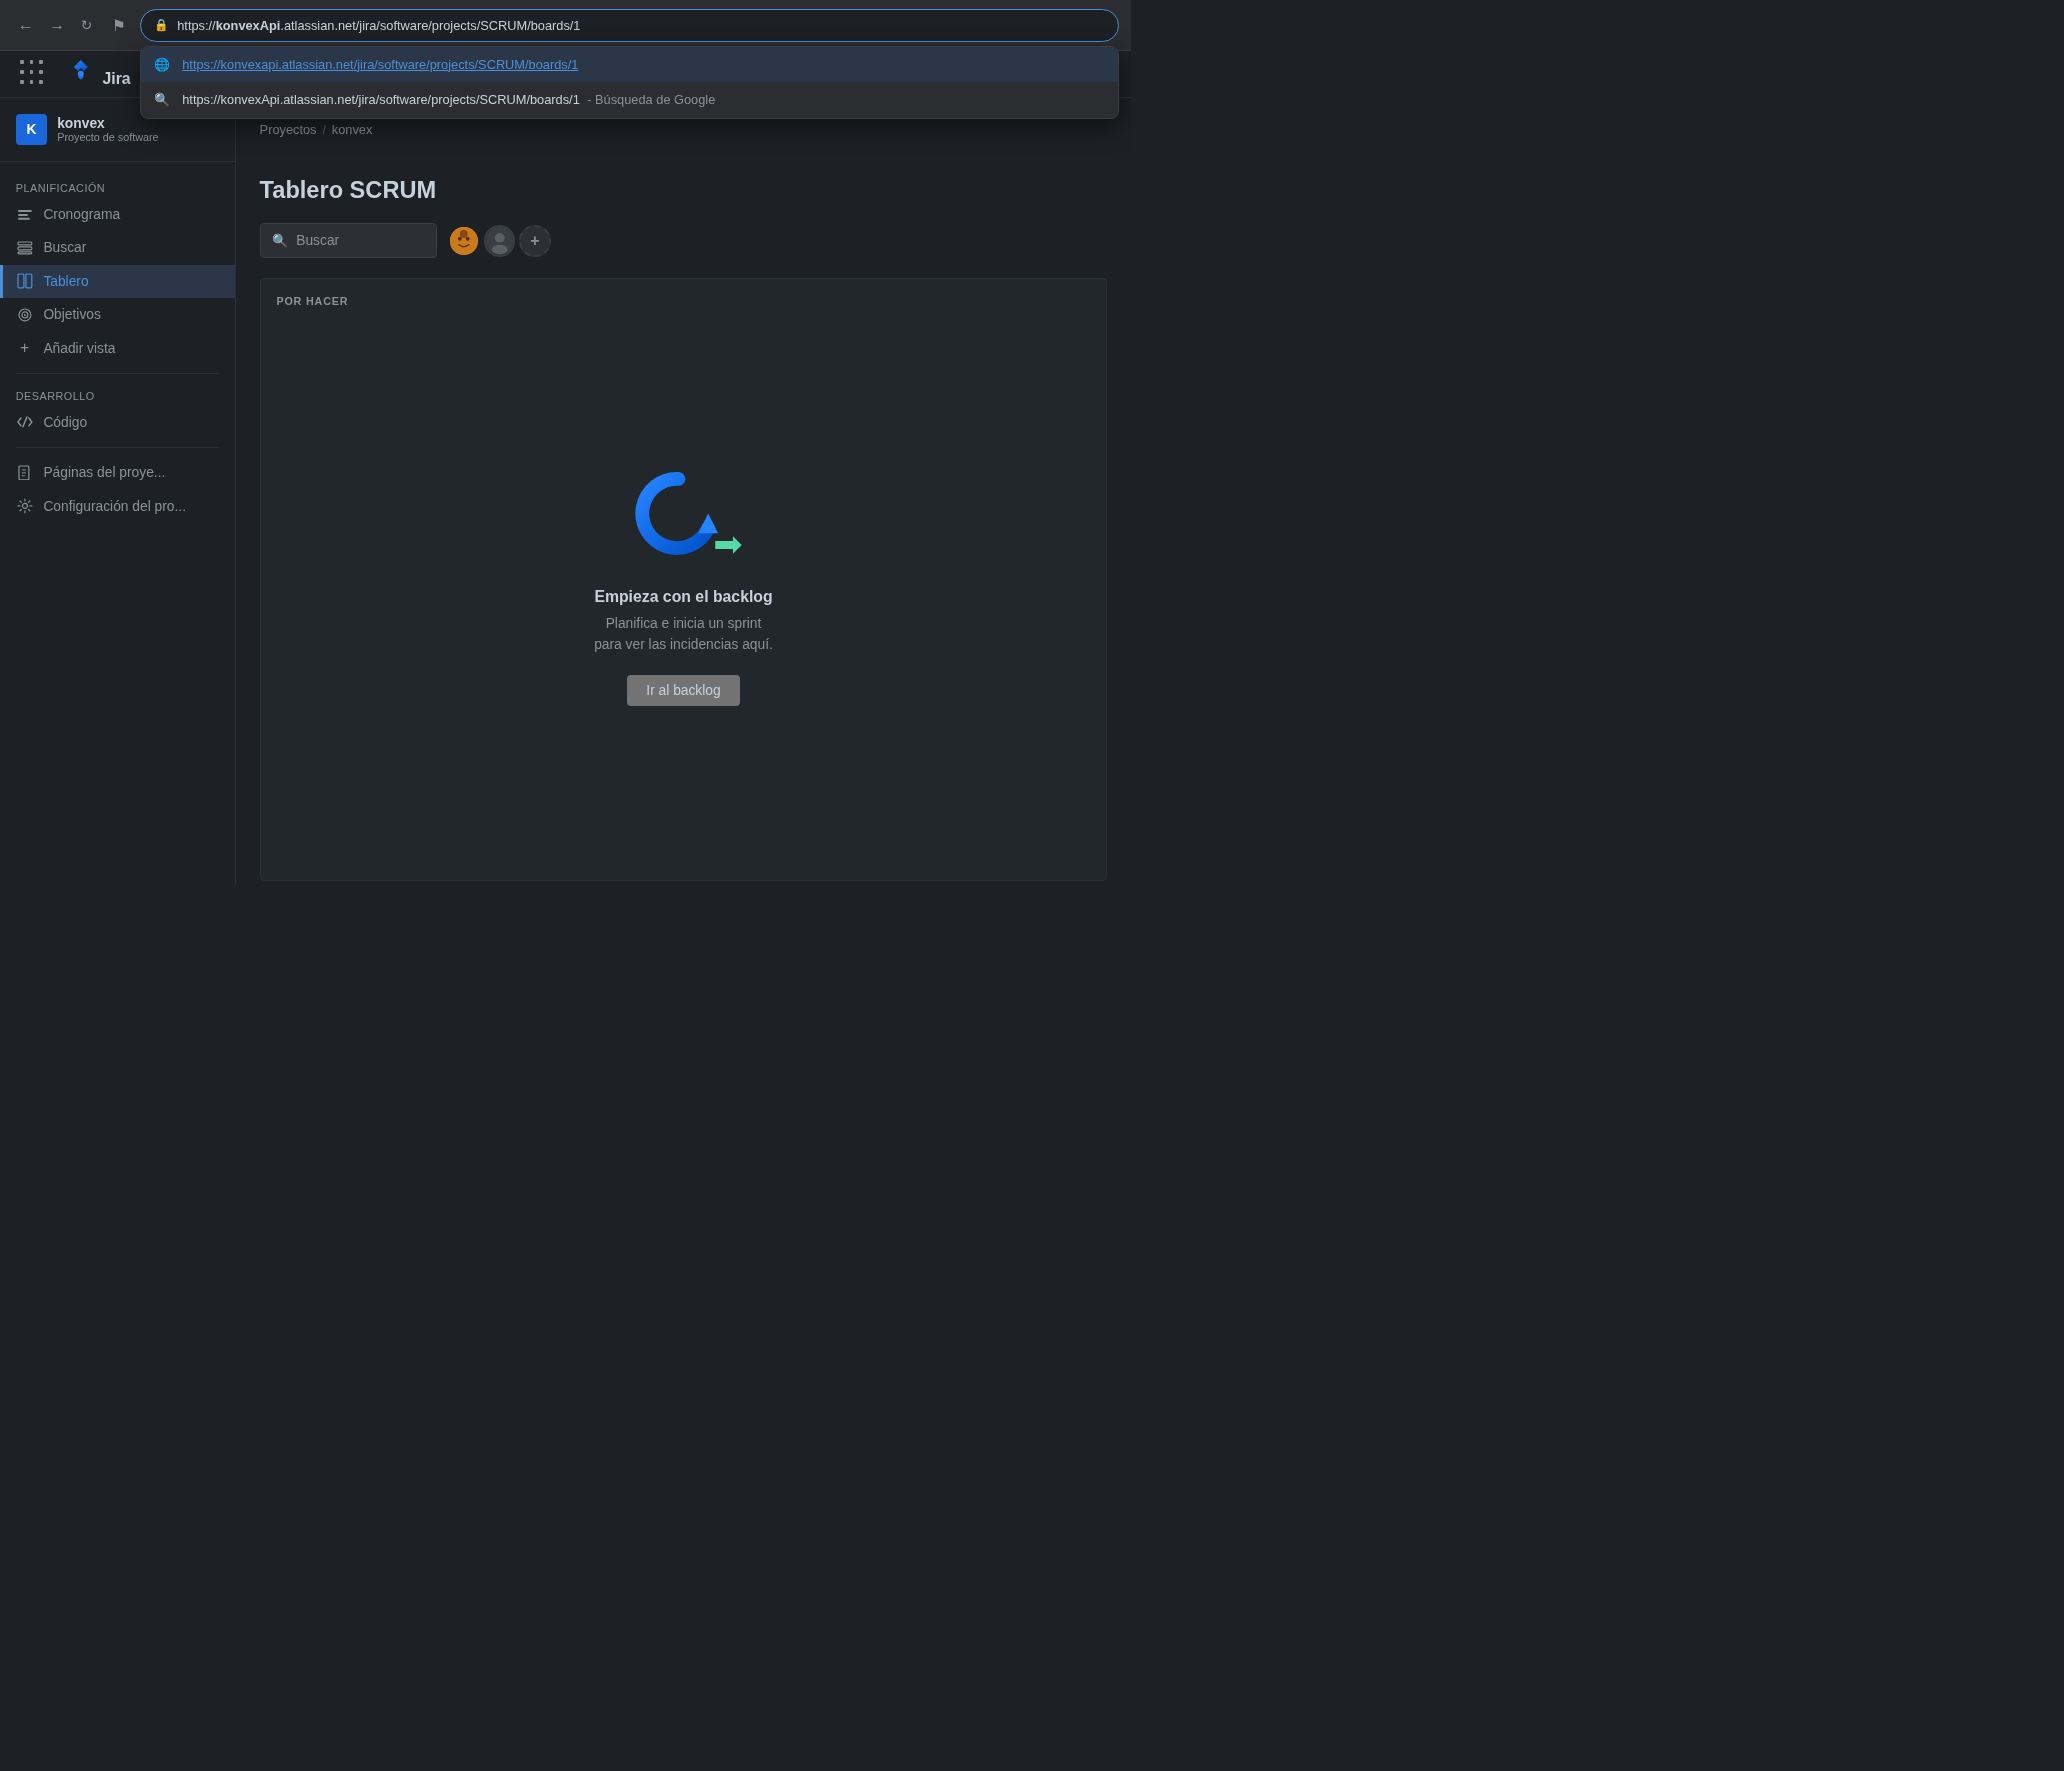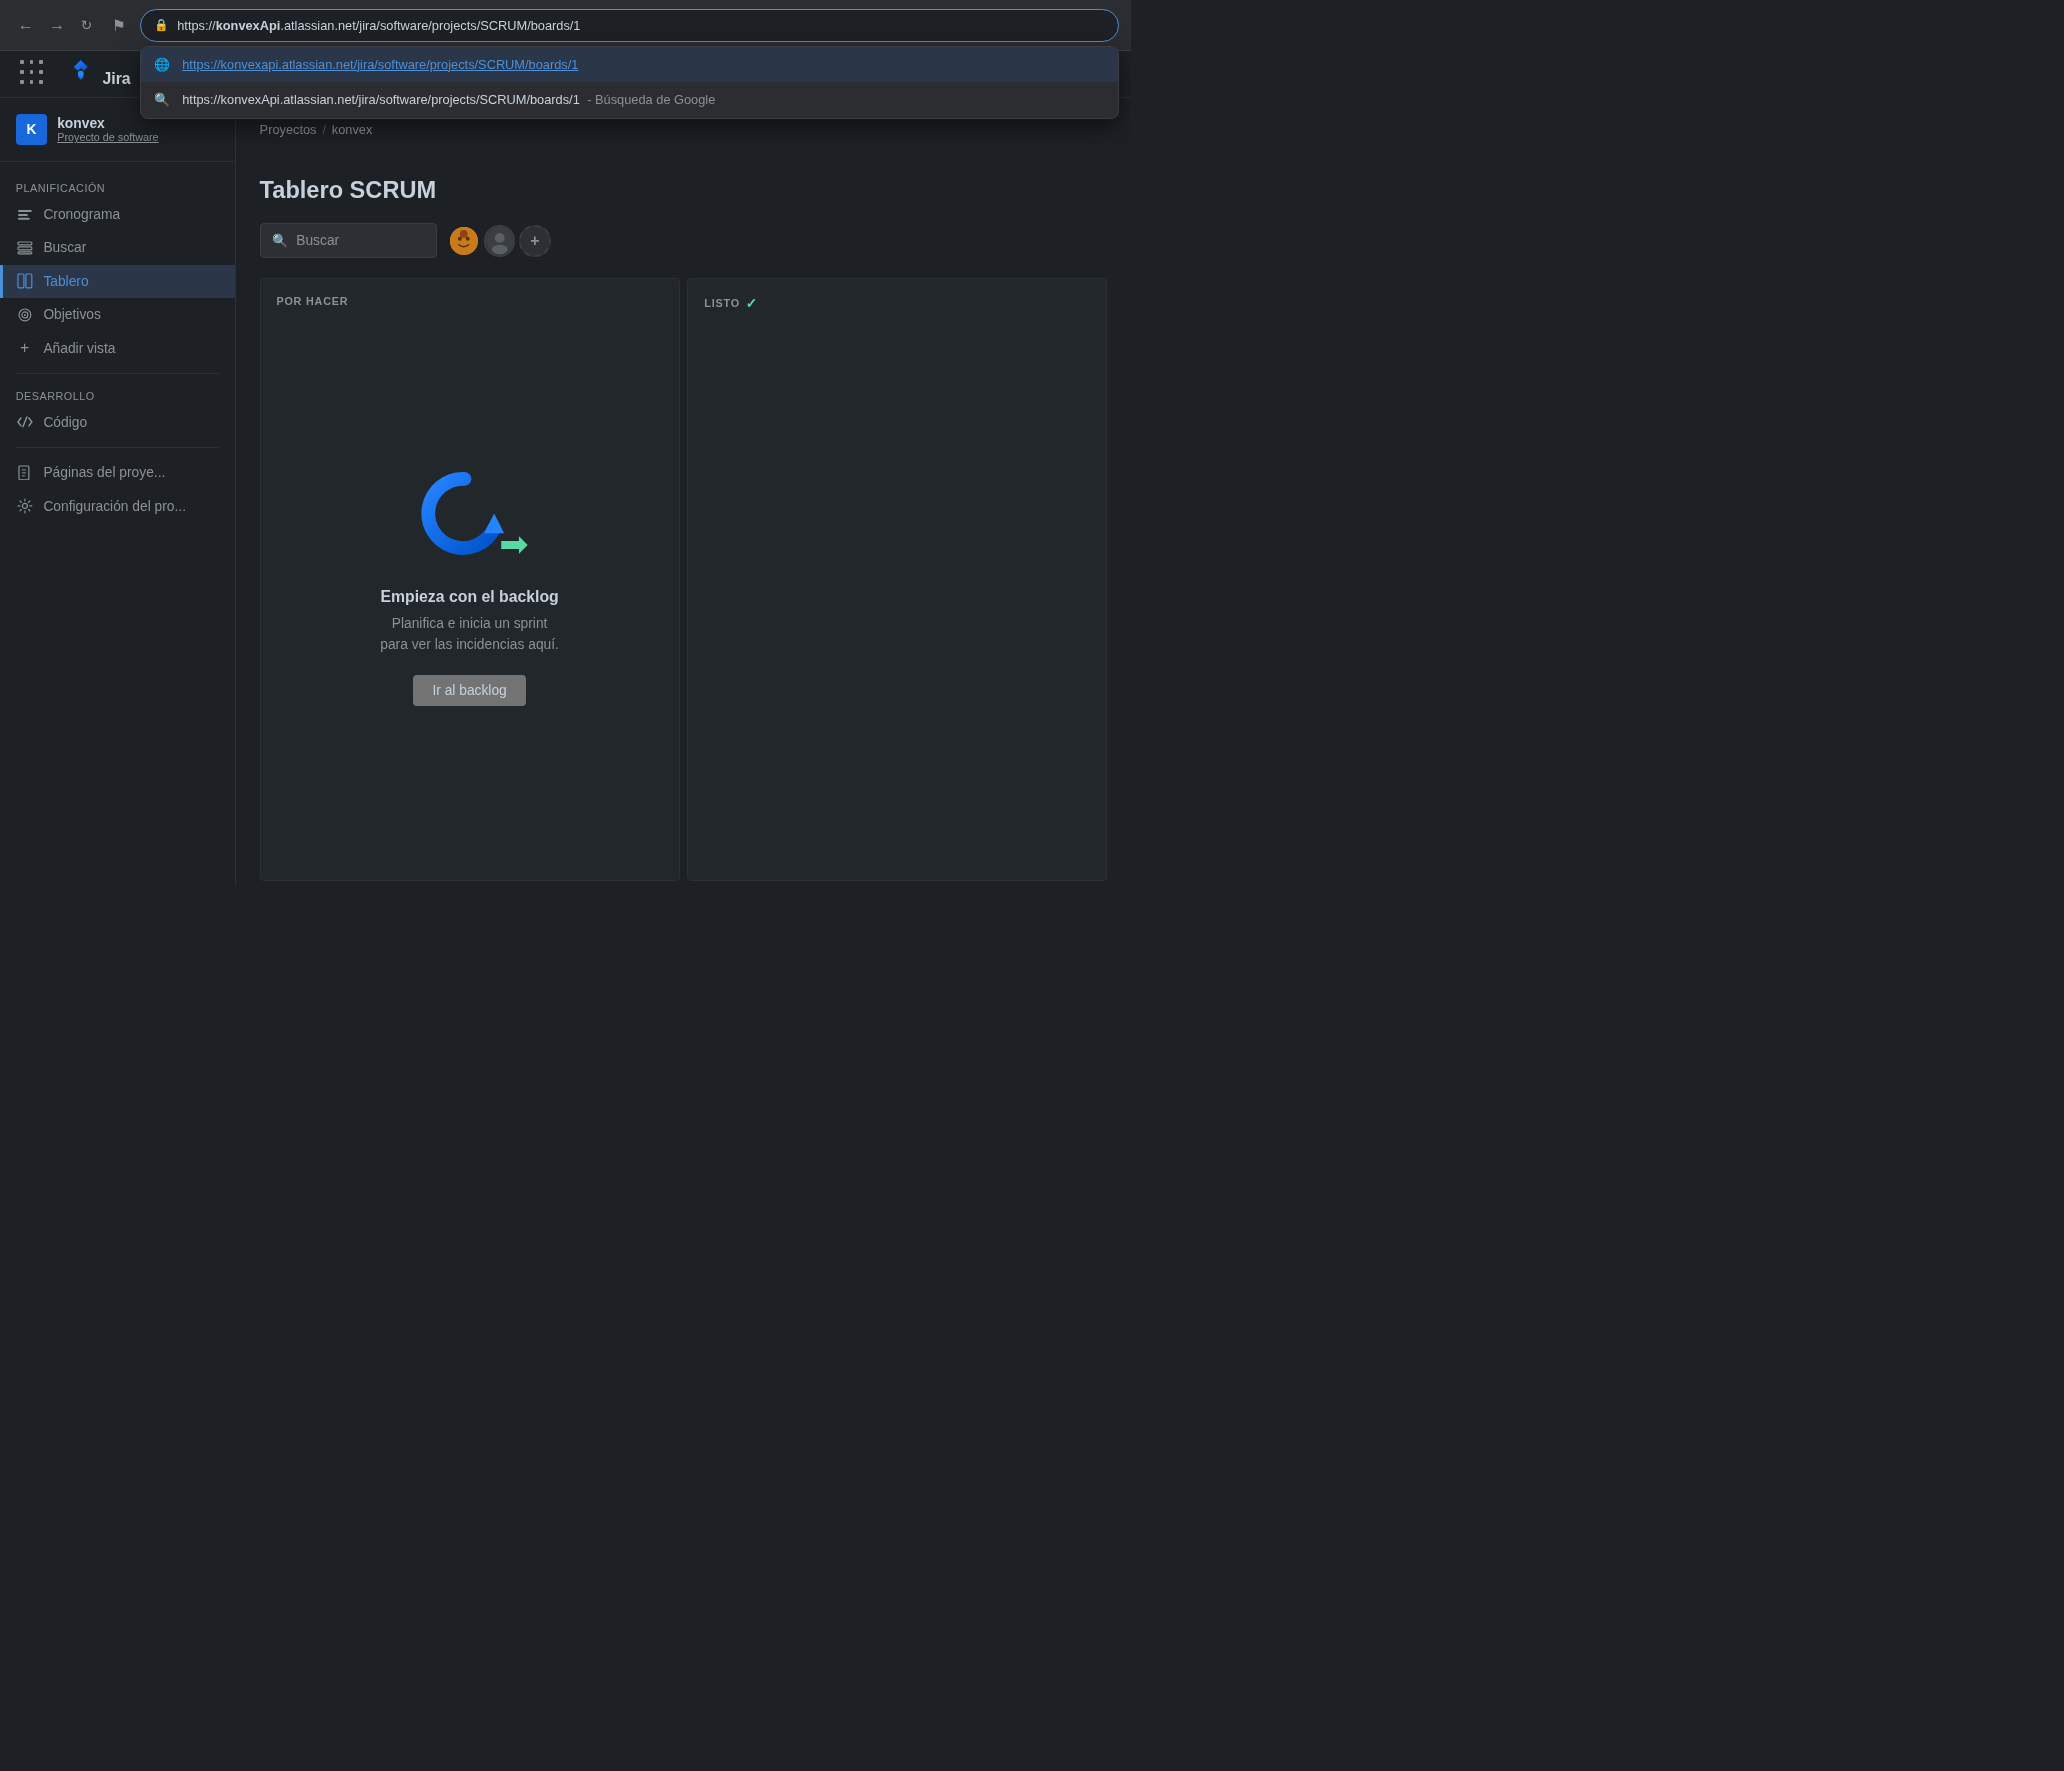--- a/index.html
+++ b/index.html
@@ -238,21 +238,20 @@
     }
     .project-info { flex: 1; }
     .project-name {
       font-size: 13.8px;
       font-weight: 600;
       color: #c7d1db;
     }
     .project-type {
       font-size: 10.8px;
       color: #8b9196;
-      text-decoration: underline;
     }
     .sidebar-section-label {
       font-size: 10.8px;
       font-weight: 400;
       color: #8b9196;
       text-transform: uppercase;
       letter-spacing: 0.5px;
       padding: 7.9px 15.8px 3.9px;
     }
     .sidebar-item {
@@ -703,22 +702,16 @@
           </div>
           <div class="empty-state-title">Empieza con el backlog</div>
           <div class="empty-state-desc">
             Planifica e inicia un sprint<br>para ver las incidencias aquí.
           </div>
           <button class="backlog-btn">Ir al backlog</button>
         </div>
       </div>
 
 
-      <div class="board-column">
-        <div class="column-header">
-          <span>LISTO</span>
-          <span class="column-done-check">✓</span>
-        </div>
-      </div>
     </div>
   </div>
 </div>
 
 
 </body></html>

